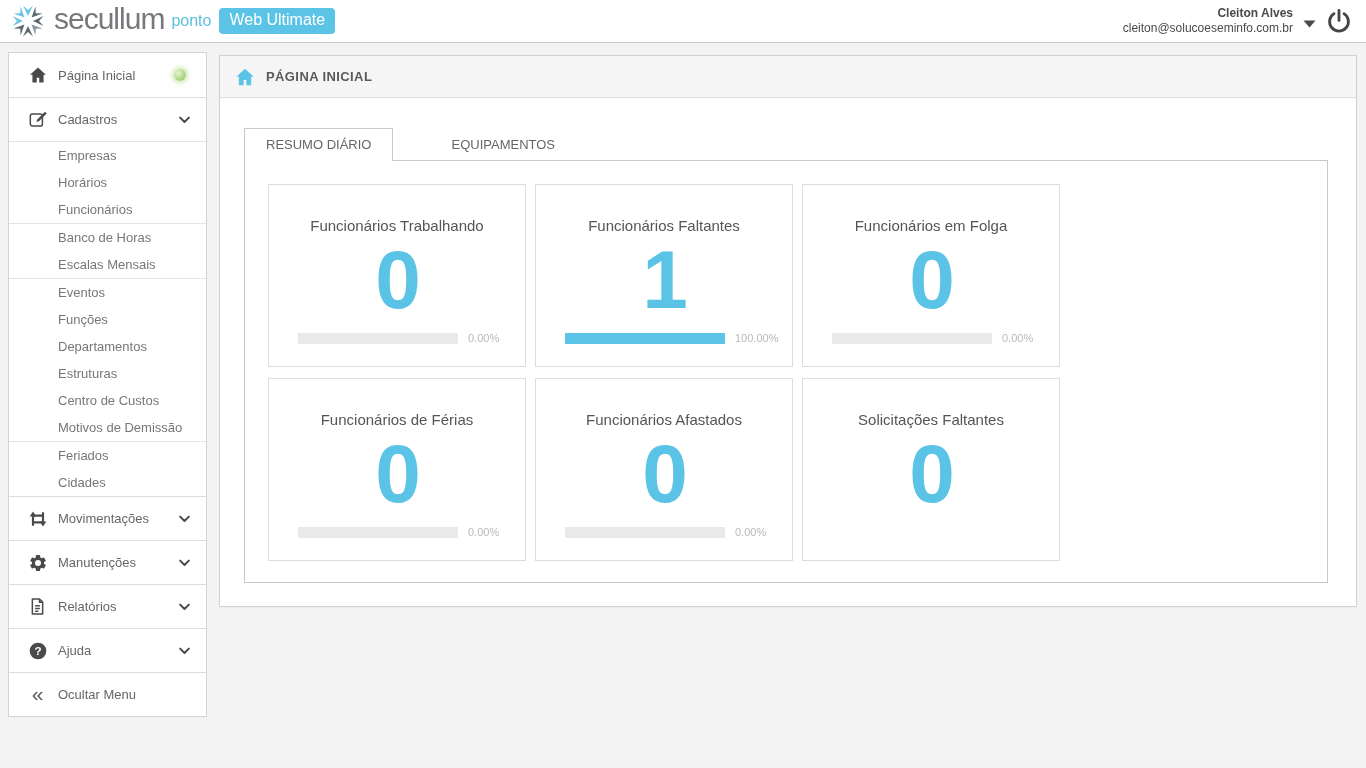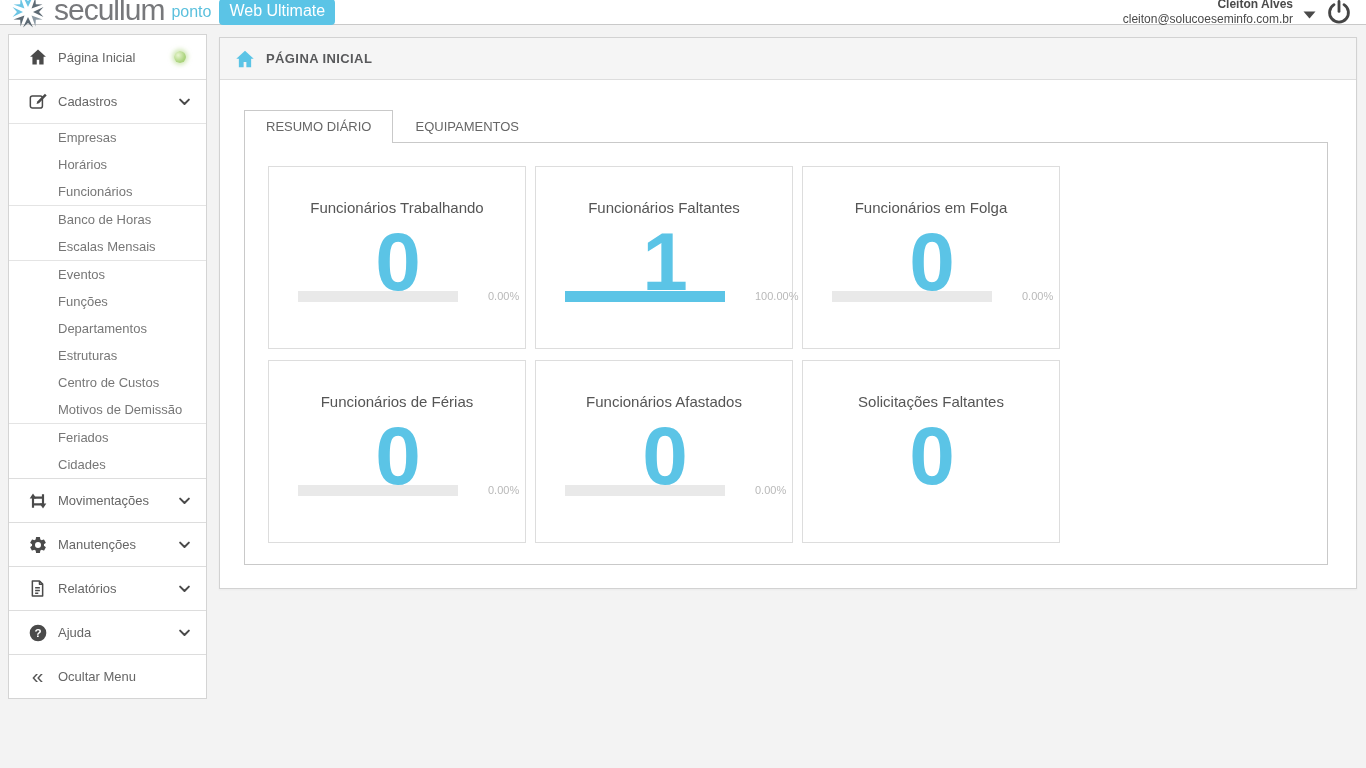--- a/index.html
+++ b/index.html
@@ -4,21 +4,21 @@
 <style>
   * { box-sizing: border-box; margin: 0; padding: 0; }
   html,body { width:1366px; height:768px; overflow:hidden; }
   body {
     font-family: "Liberation Sans", "DejaVu Sans", sans-serif;
     background:#f3f3f3;
     color:#555;
   }
   
   .topbar {
-    height:25px; background:#fff; border-bottom:1px solid #c9c9c9;
+    height:43px; background:#fff; border-bottom:1px solid #c9c9c9;
     display:flex; align-items:center; justify-content:space-between;
     padding:0 14px 0 10px;
   }
   .logo { display:flex; align-items:center; }
   .logo-mark { margin-right:8px; display:flex; }
   .brand-name { font-size:30px; color:#77787b; letter-spacing:-1px; line-height:1; margin-top:-4px; }
   .brand-product { font-size:16px; color:#5bc0dd; margin-left:7px; }
   .brand-badge {
     margin-left:8px; background:#5bc4e6; color:#fff; font-size:16px;
     padding:2px 10px 4px; border-radius:4px; line-height:1.2;
@@ -62,38 +62,38 @@
 
   
   .content { flex:1; margin:12px 9px 0 12px; }
   .content-box { background:#fff; border:1px solid #d2d2d2; height:552px; box-shadow:0 1px 2px rgba(0,0,0,.04); }
   .content-header {
     height:42px; background:#f5f5f5; border-bottom:1px solid #ddd;
     display:flex; align-items:center; padding:0 14px; gap:10px;
   }
   .content-title { font-size:13px; font-weight:bold; color:#58595b; letter-spacing:.4px; }
   .content-body { padding:30px 24px 0; }
-  .tabs { display:flex; position:relative; z-index:2; }
+  .tabs { display:flex; position:relative; z-index:2;gap:36px; }
   .tab {
     padding:8px 21px 9px; font-size:13px; color:#666; cursor:pointer;
     border:1px solid transparent; border-bottom:none; margin-bottom:-1px;
   }
   .tab.active { background:#fff; border-color:#c9c9c9; }
   .panel { border:1px solid #c9c9c9; width:1084px; height:423px; background:#fff; }
   .cards { display:flex; flex-wrap:wrap; gap:11px 9px; padding:23px; }
   .card {
     width:258px; height:183px; background:#fff;
     border:1px solid #ddd; position:relative;
   }
   .card-title { margin-top:32px; text-align:center; font-size:15px; color:#555; }
   .card-value {
     text-align:center; font-size:82px; font-weight:bold; color:#5bc4e6;
     line-height:1; margin-top:5px; letter-spacing:-2px;
   }
-  .progress-row { position:absolute; left:29px; bottom:46px; display:flex; align-items:center;gap:20px; }
+  .progress-row { position:absolute; left:29px; bottom:22px; display:flex; align-items:center; }
   .track { width:160px; height:11px; background:#e9e9e9; position:relative; overflow:hidden; }
   .fill { position:absolute; left:0; top:0; bottom:0; width:0; background:#5bc4e6; }
   .pct { margin-left:10px; font-size:11px; color:#b9b9b9; }
 </style>
 </head>
 <body>
 
 <header class="topbar">
   <div class="logo">
     <span class="logo-mark">

